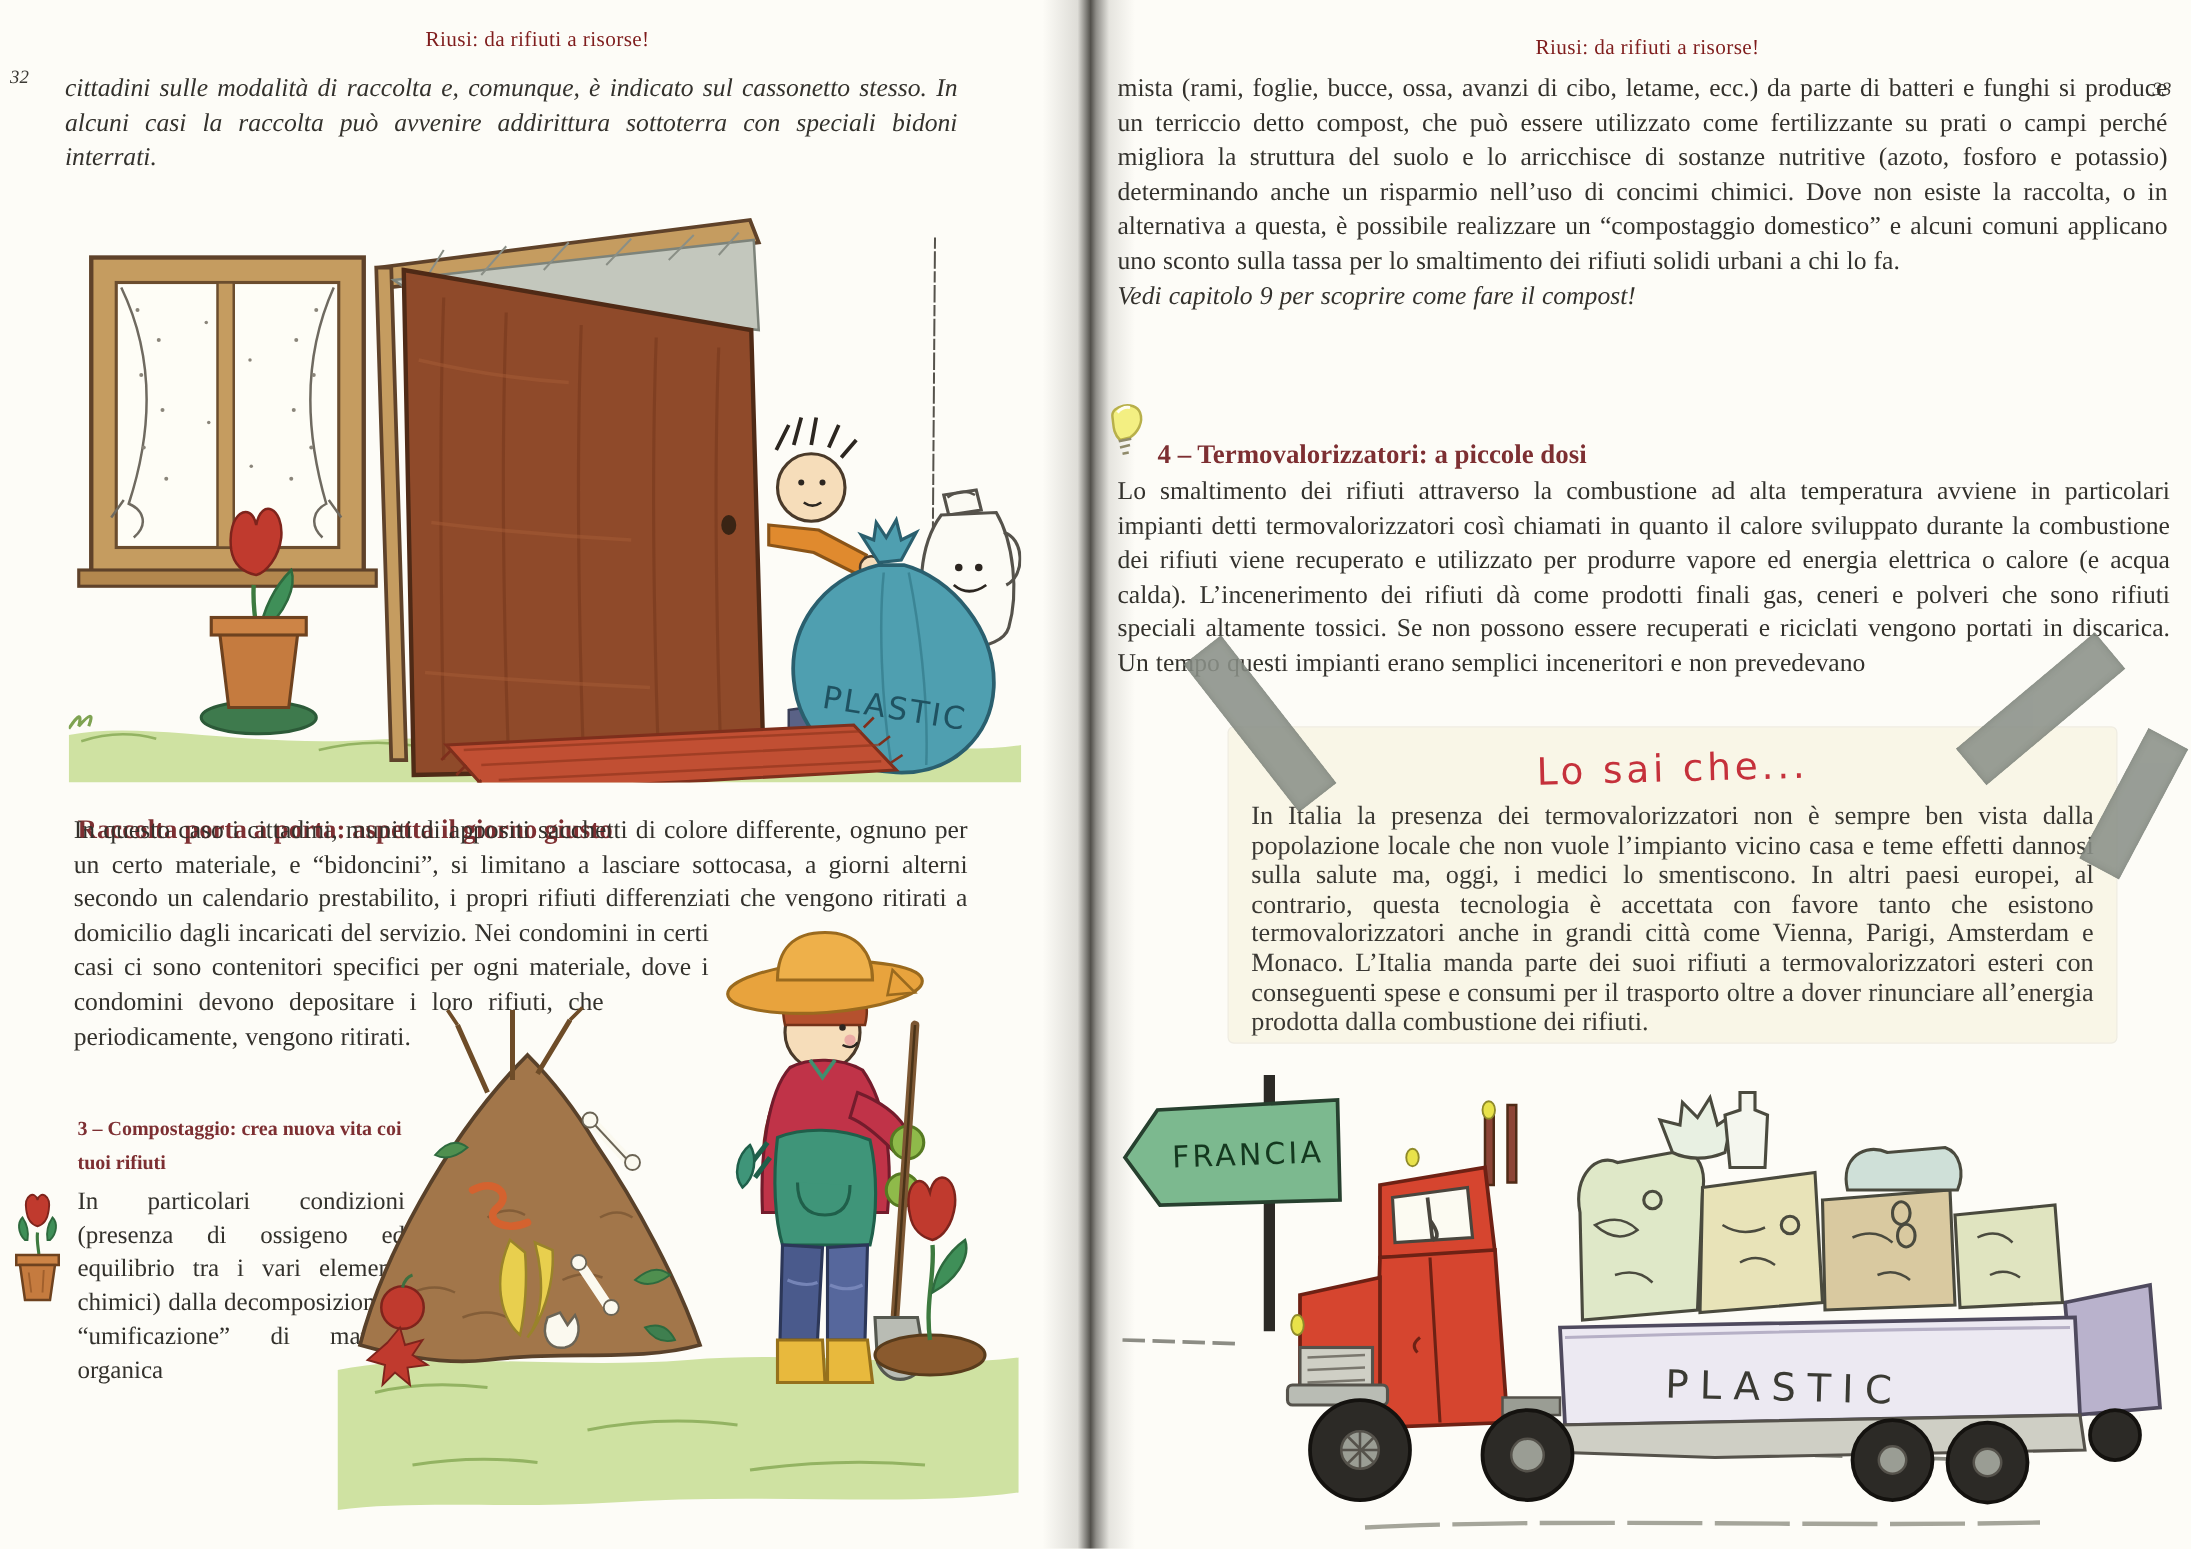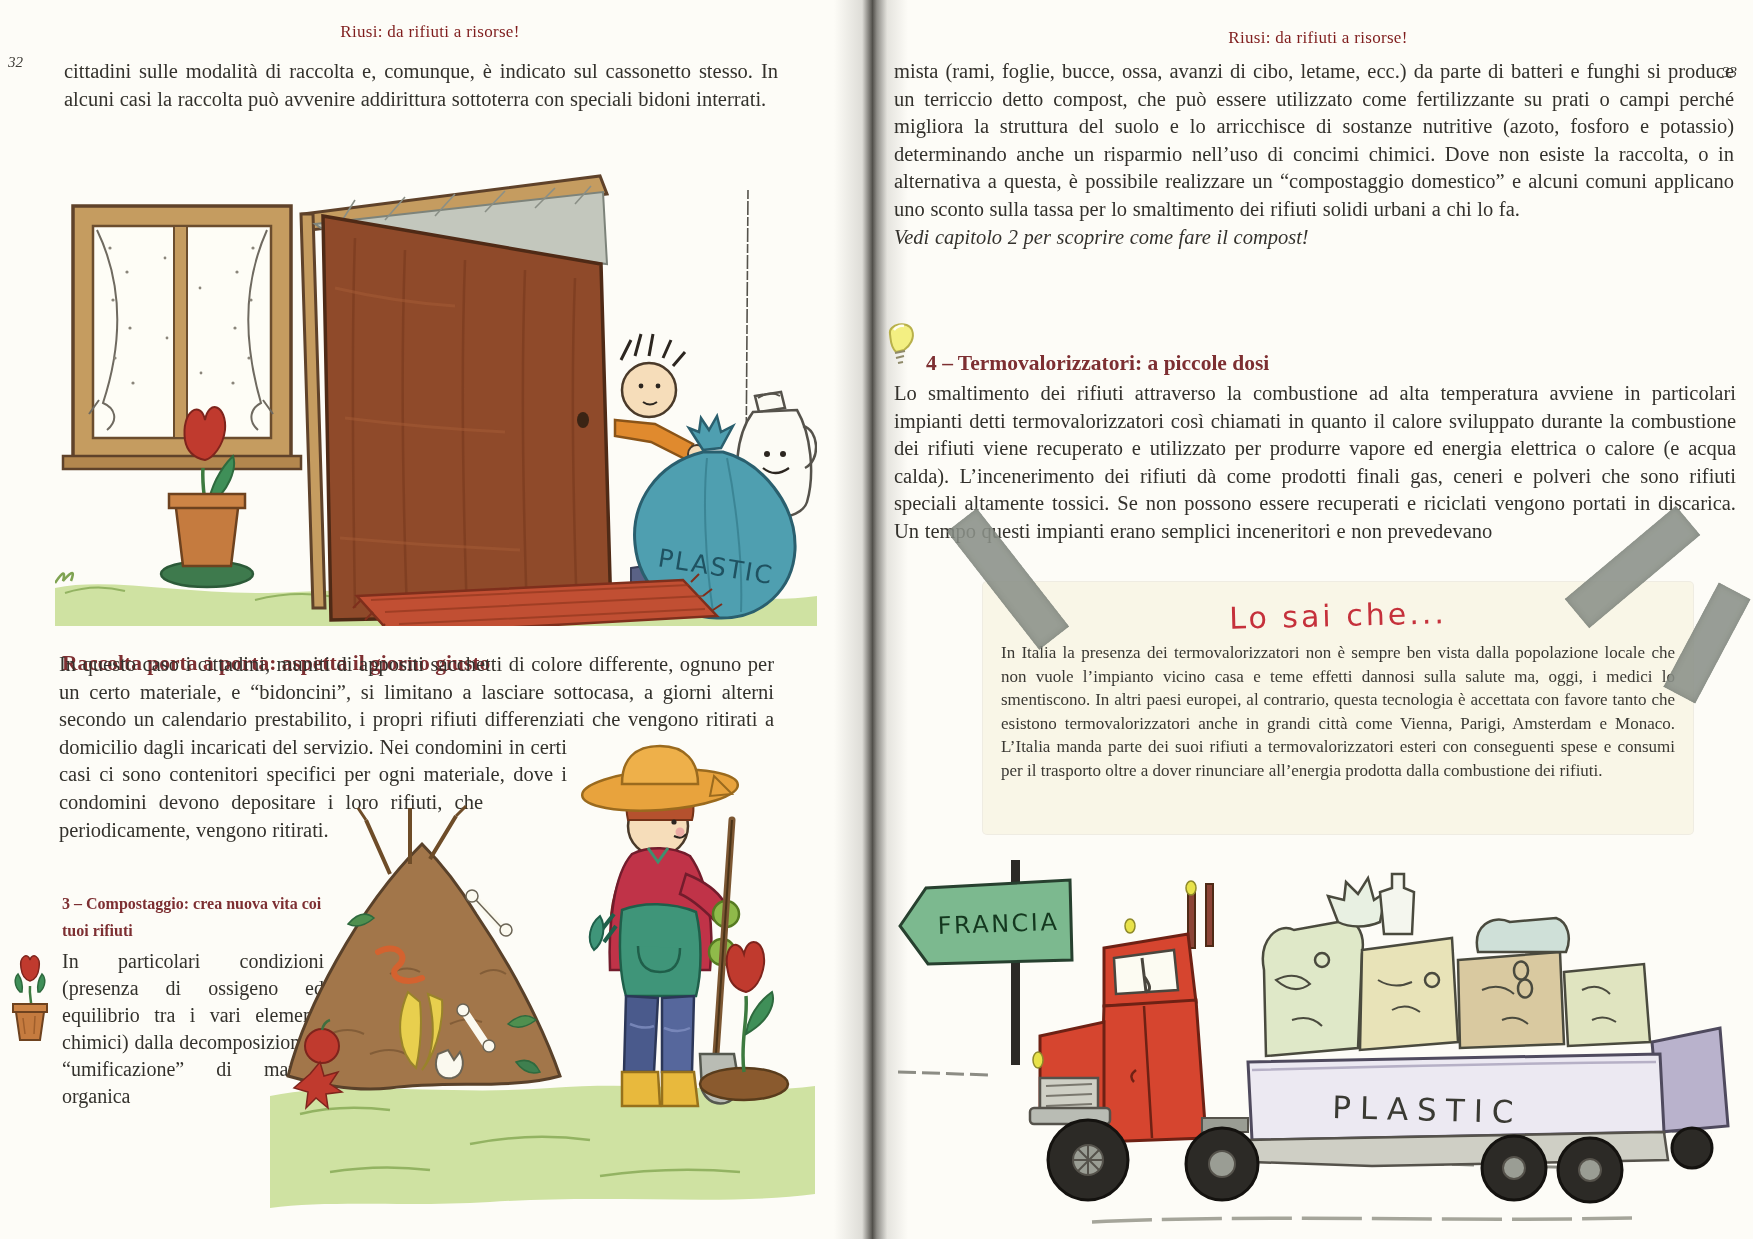--- a/index.html
+++ b/index.html
@@ -36,39 +36,39 @@
   .know-note{
     background:#f9f6e7;border-radius:4px;
     box-shadow:0 0 0 1px rgba(160,150,110,.15);
   }
   .know-title{
     font-family:"DejaVu Sans",cursive;
     color:#c5313b;font-size:30px;letter-spacing:3px;
     text-align:center;transform:rotate(-1.5deg);
   }
   .know-body{
-    font-size:17px;line-height:23.6px;text-align:justify;
+    font-size:21px;line-height:23.6px;text-align:justify;
     hyphens:auto;-webkit-hyphens:auto;color:#3a3833;
   }
   .tape{
     background:#8b9189;opacity:.88;
     box-shadow:inset 0 0 6px rgba(60,65,58,.35);
   }
   svg text{font-family:"DejaVu Sans",sans-serif;}
 </style>
 </head>
 <body>
 
 <div class="abs" style="left:0;top:0;width:834px;height:1239px;">
 
   <div class="abs page-header" style="left:170px;top:22px;width:520px;">Riusi: da rifiuti a risorse!</div>
 
   <div class="abs page-num" style="left:8px;top:54px;">32</div>
 
-  <div class="abs body-text" style="left:64px;top:58px;width:714px;">cittadini sulle modalità di raccolta e, comunque, è indicato sul cassonetto stesso. In alcuni casi la raccolta può avvenire addirittura sottoterra con speciali bidoni interrati.</div>
+  <div class="abs body-text" style="left:52px;top:58px;width:714px;font-style:italic;">cittadini sulle modalità di raccolta e, comunque, è indicato sul cassonetto stesso. In alcuni casi la raccolta può avvenire addirittura sottoterra con speciali bidoni interrati.</div>
 
   <svg class="abs" style="left:55px;top:168px;" width="762" height="458" viewBox="0 0 762 458">
 
     <path d="M0,420 C60,408 140,430 240,424 C350,418 440,436 540,430 C640,424 710,436 762,428 L762,458 L0,458 Z" fill="#cfe2a2"></path>
     <path d="M10,425 q30,-10 60,-2 M200,432 q40,-10 80,-3 M430,436 q50,-10 90,-2" stroke="#93b362" stroke-width="2" fill="none"></path>
     <path d="M0,415 q12,-18 8,-2 q14,-16 8,0" stroke="#7fa352" stroke-width="2.5" fill="none"></path>
 
     <line x1="693" y1="22" x2="690" y2="438" stroke="#55524b" stroke-width="1.6" stroke-dasharray="9 2 14 2"></line>
 
     <g>
@@ -262,21 +262,21 @@
 <div class="abs gutter"></div>
 
 <div class="abs" style="left:878px;top:0;width:875px;height:1239px;">
 
   <div class="abs page-header" style="left:180px;top:28px;width:520px;">Riusi: da rifiuti a risorse!</div>
 
   <div class="abs page-num" style="left:844px;top:64px;">33</div>
 
   <div class="abs" style="left:16px;top:58px;width:840px;">
     <div class="body-text">mista (rami, foglie, bucce, ossa, avanzi di cibo, letame, ecc.) da parte di batteri e funghi si produce un terriccio detto compost, che può essere utilizzato come fertilizzante su prati o campi perché migliora la struttura del suolo e lo arricchisce di sostanze nutritive (azoto, fosforo e potassio) determinando anche un risparmio nell’uso di concimi chimici. Dove non esiste la raccolta, o in alternativa a questa, è possibile realizzare un “compostaggio domestico” e alcuni comuni applicano uno sconto sulla tassa per lo smaltimento dei rifiuti solidi urbani a chi lo fa.</div>
-    <div class="body-text italic-line" style="text-align:left;">Vedi capitolo 2 per scoprire come fare il compost!</div>
+    <div class="body-text italic-line" style="text-align:left;">Vedi capitolo 9 per scoprire come fare il compost!</div>
   </div>
 
   <div class="abs" style="left:16px;top:322px;width:842px;">
 
     <svg class="abs" style="left:-14px;top:-4px;" width="40" height="48" viewBox="0 0 40 48">
       <path d="M10,16 C8,6 28,2 32,12 C35,20 30,28 24,32 L16,34 C10,28 11,22 10,16 Z" fill="#f3ef82" stroke="#b8b04a" stroke-width="2"></path>
       <path d="M15,35 l10,-2 M16,40 l8,-2 M18,45 l5,-1" stroke="#8f8a6a" stroke-width="2"></path>
       <path d="M14,12 q4,-5 10,-4" stroke="#fefdf0" stroke-width="2.5" fill="none"></path>
     </svg>
     <div class="sec-heading" style="margin-left:32px;">4 – Termovalorizzatori: a piccole dosi</div>

